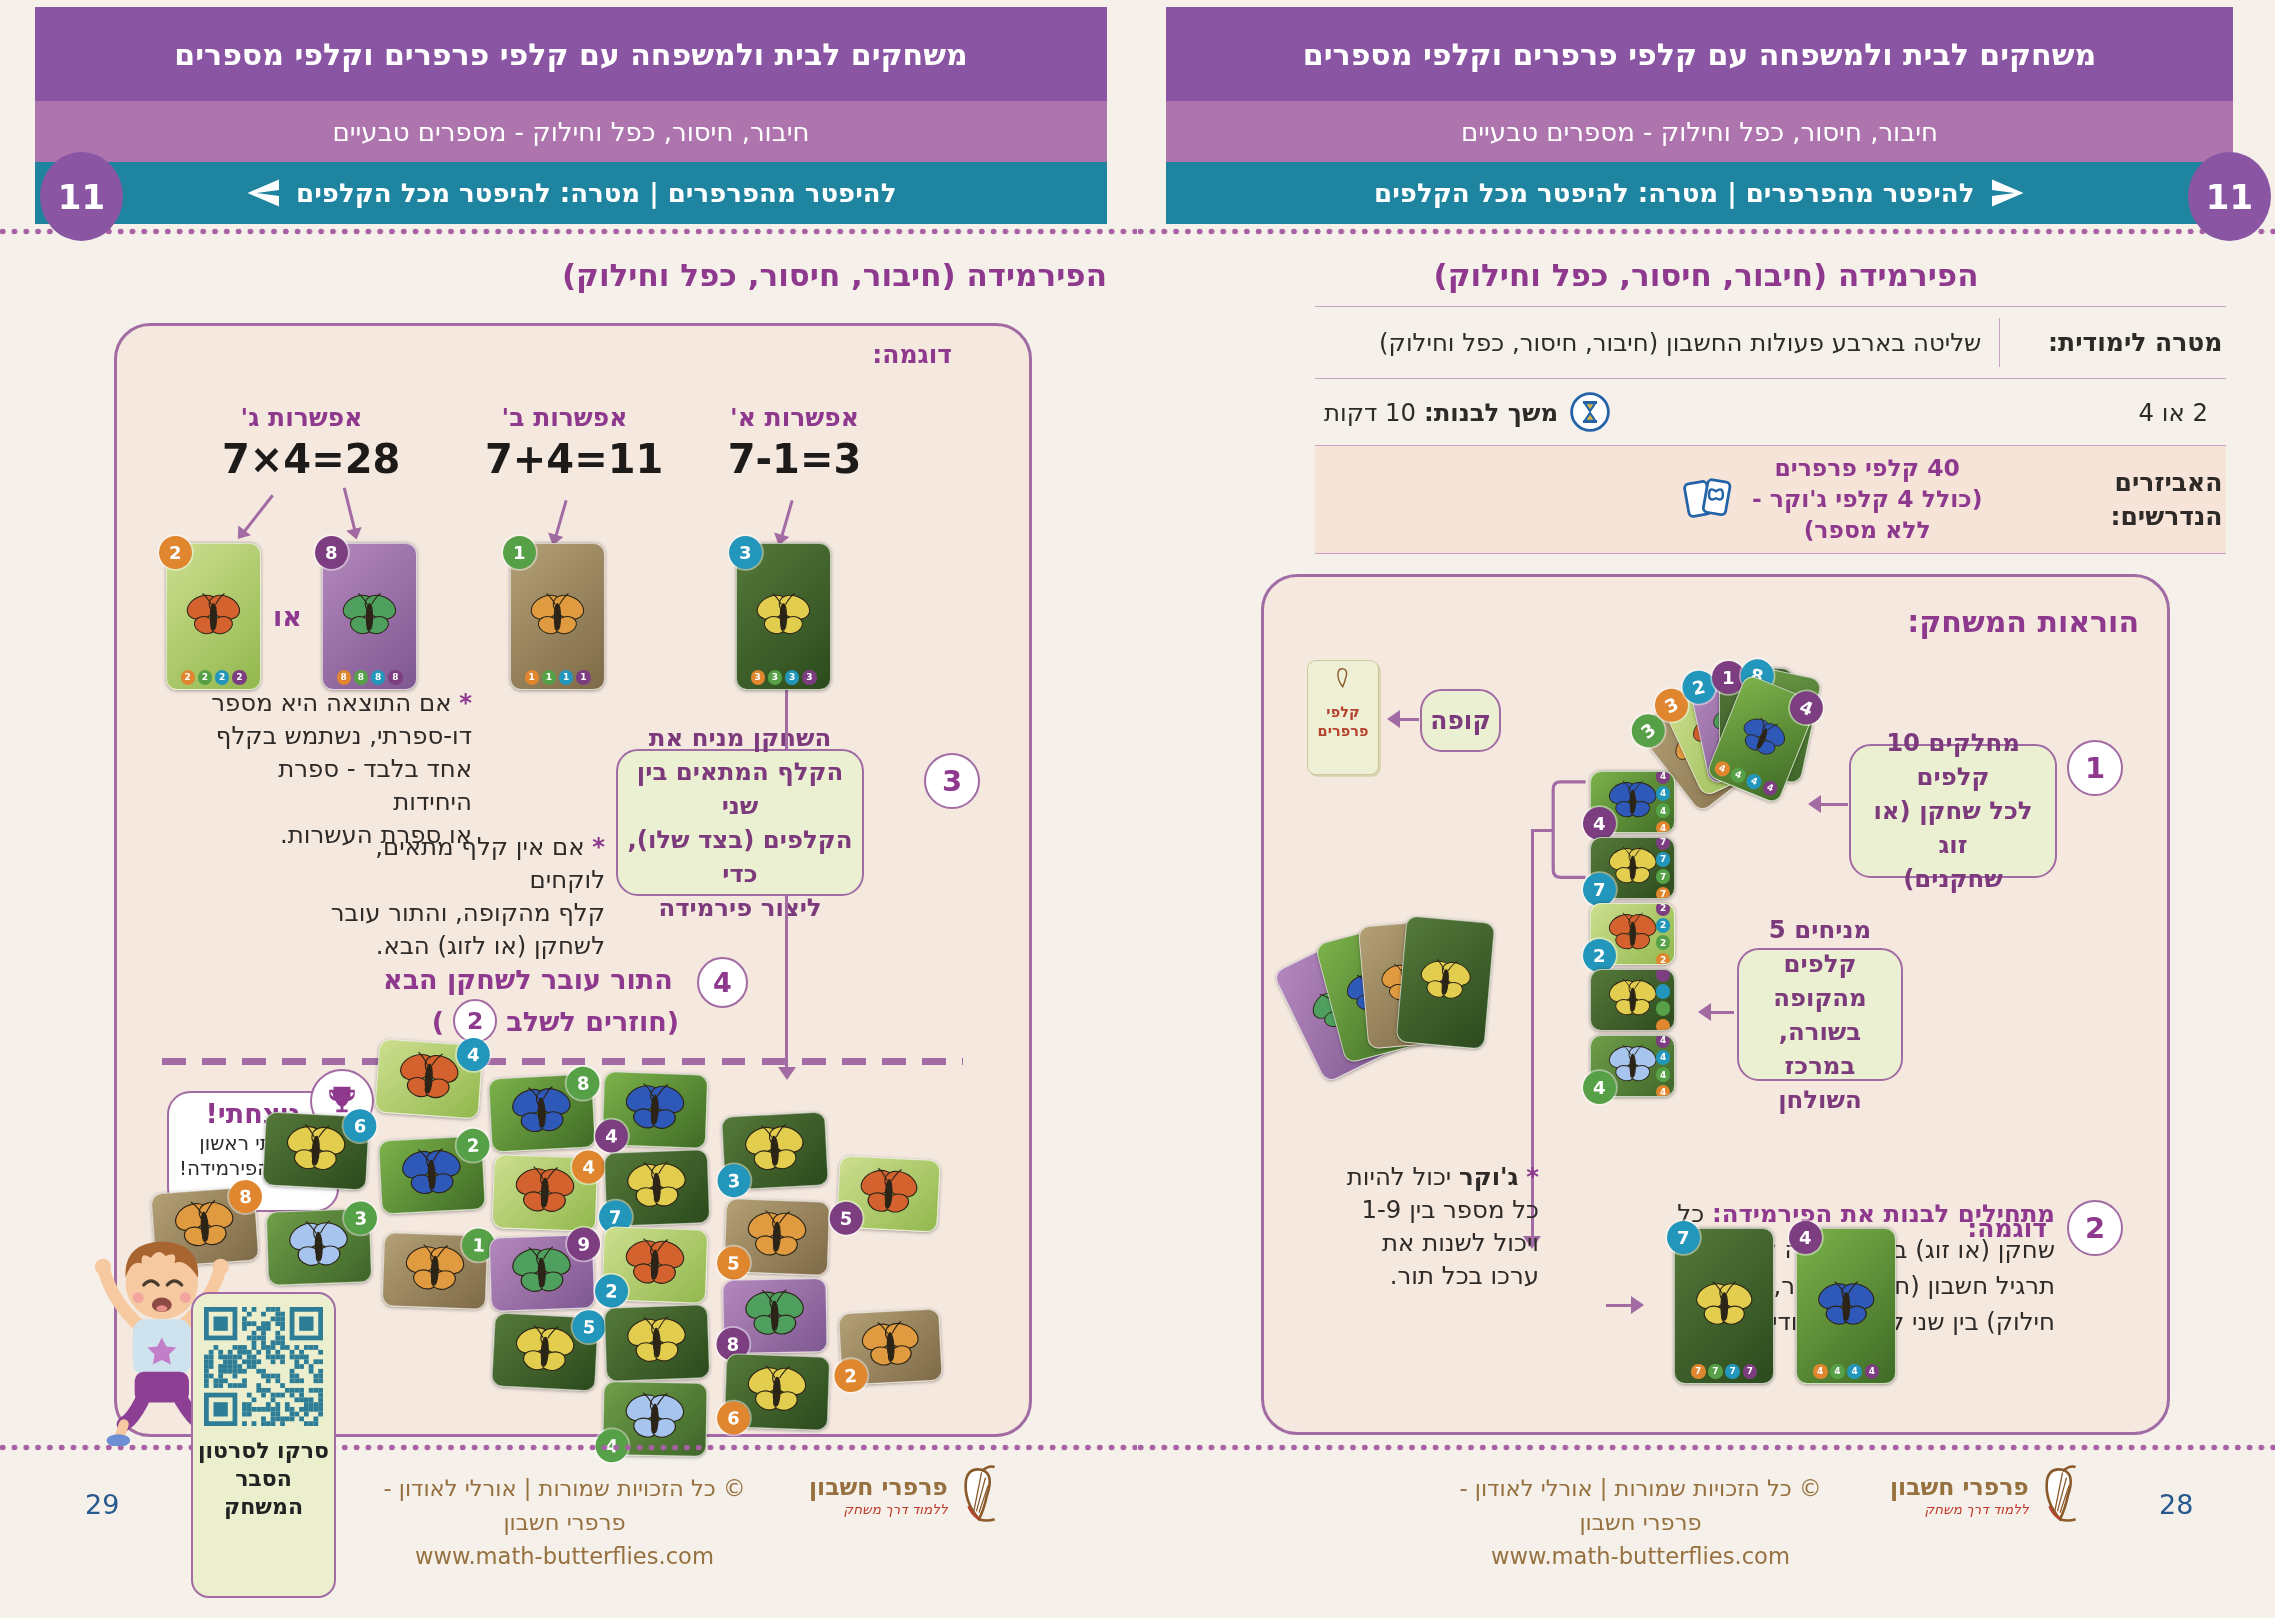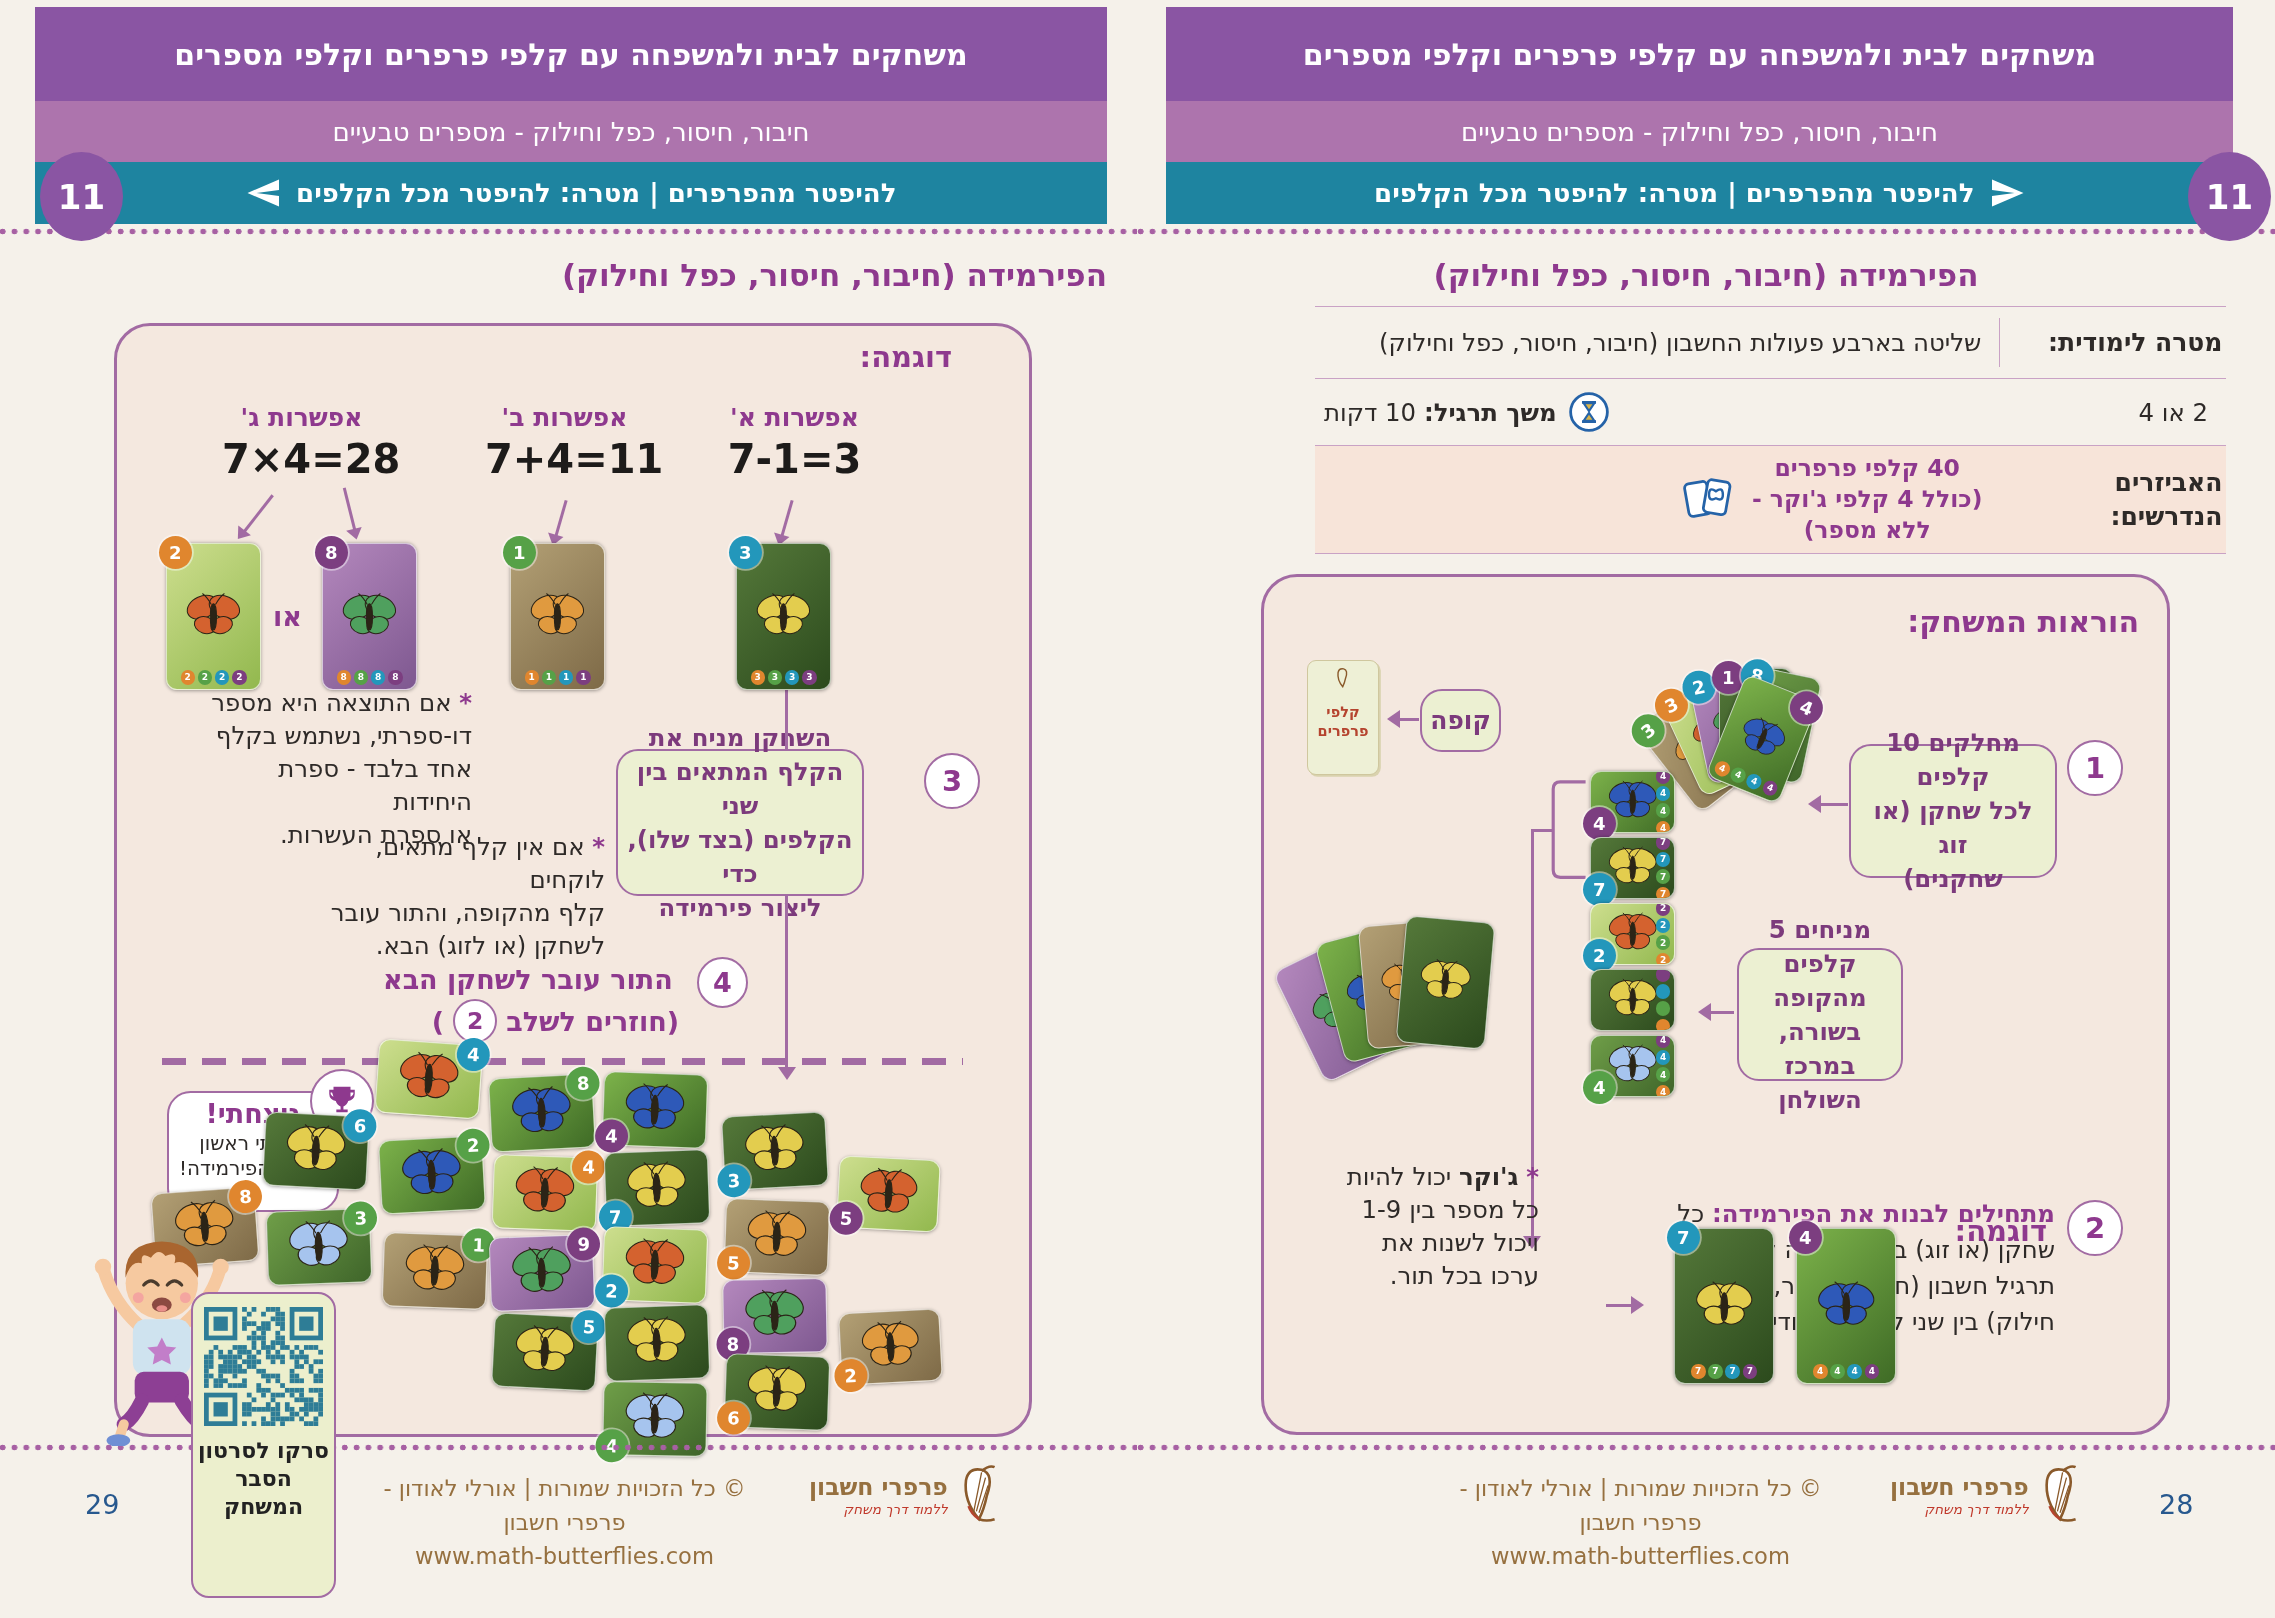--- a/index.html
+++ b/index.html
@@ -39,21 +39,21 @@
   .irow.r1{min-height:71px;} .irow.r2{min-height:66px;} .irow.r3{min-height:78px;background:var(--row_bg);}
   .r2 .val{display:flex;align-items:center;justify-content:space-between;}
   .dur{display:flex;align-items:center;gap:11px;}
   .r3 .val{display:flex;align-items:center;gap:12.7px;justify-content:flex-start;color:var(--title_purple);font-weight:700;}
   .r3 .acc-text{white-space:pre-line;text-align:center;line-height:31px;font-size:23.5px;}
   .icon-blue{flex:0 0 auto;}
 
   
   .round-box{position:absolute;background:var(--box_bg);border:3.6px solid var(--box_border);border-radius:36px;}
   .inst-title{position:absolute;right:136px;top:604px;font-weight:700;font-size:30px;color:var(--title_purple);}
-  .ex-label{position:absolute;font-weight:700;font-size:29px;color:var(--title_purple);}
+  .ex-label{position:absolute;font-weight:700;font-size:25px;color:var(--title_purple);}
 
   .stepc{position:absolute;background:#fff;border:2.7px solid var(--box_border);border-radius:50%;color:var(--title_purple);font-weight:700;display:flex;align-items:center;justify-content:center;}
   .bubble{position:absolute;background:var(--bubble_bg);border:2.7px solid var(--box_border);border-radius:22px;color:var(--bubble_text);font-weight:700;font-size:24.4px;line-height:34px;text-align:center;display:flex;align-items:center;justify-content:center;white-space:pre-line;padding:5.4px;box-sizing:border-box;}
   .note{position:absolute;color:var(--text_dark);font-size:24.4px;line-height:33px;text-align:right;white-space:pre-line;}
   .note .star,.star{color:var(--title_purple);font-weight:700;}
 
   .hline{position:absolute;height:2.7px;background:var(--box_border);}
   .vline{position:absolute;width:2.7px;background:var(--box_border);}
   .head-left{position:absolute;width:0;height:0;border:9px solid transparent;border-right:13.6px solid var(--box_border);}
   .head-right{position:absolute;width:0;height:0;border:9px solid transparent;border-left:13.6px solid var(--box_border);}
@@ -931,21 +931,21 @@
       </div>
       <div class="irow r2 divided">
         <div class="val">
           <span>2 או 4</span>
           <span class="dur">
             <svg class="icon-blue" width="42" height="42" viewBox="0 0 24 24">
               <circle cx="12" cy="12" r="10.5" fill="#fff" stroke="#2563a8" stroke-width="1.6"></circle>
               <path d="M8 6.5h8M8 17.5h8" stroke="#2563a8" stroke-width="1.6"></path>
               <path d="M9 7h6l-3 4.5zM9 17h6l-3-4.5z" fill="#d9b44a" stroke="#2563a8" stroke-width="1.2"></path>
             </svg>
-            <span><b>משך תרגיל:</b><span> 10 דקות</span></span>
+            <span><b>משך לבנות:</b><span> 10 דקות</span></span>
           </span>
         </div>
       </div>
       <div class="irow r3">
         <div class="lbl">האביזרים
 הנדרשים:</div>
         <div class="val">
           <span class="acc-text">40 קלפי פרפרים
 (כולל 4 קלפי ג'וקר -
 ללא מספר)</span>

